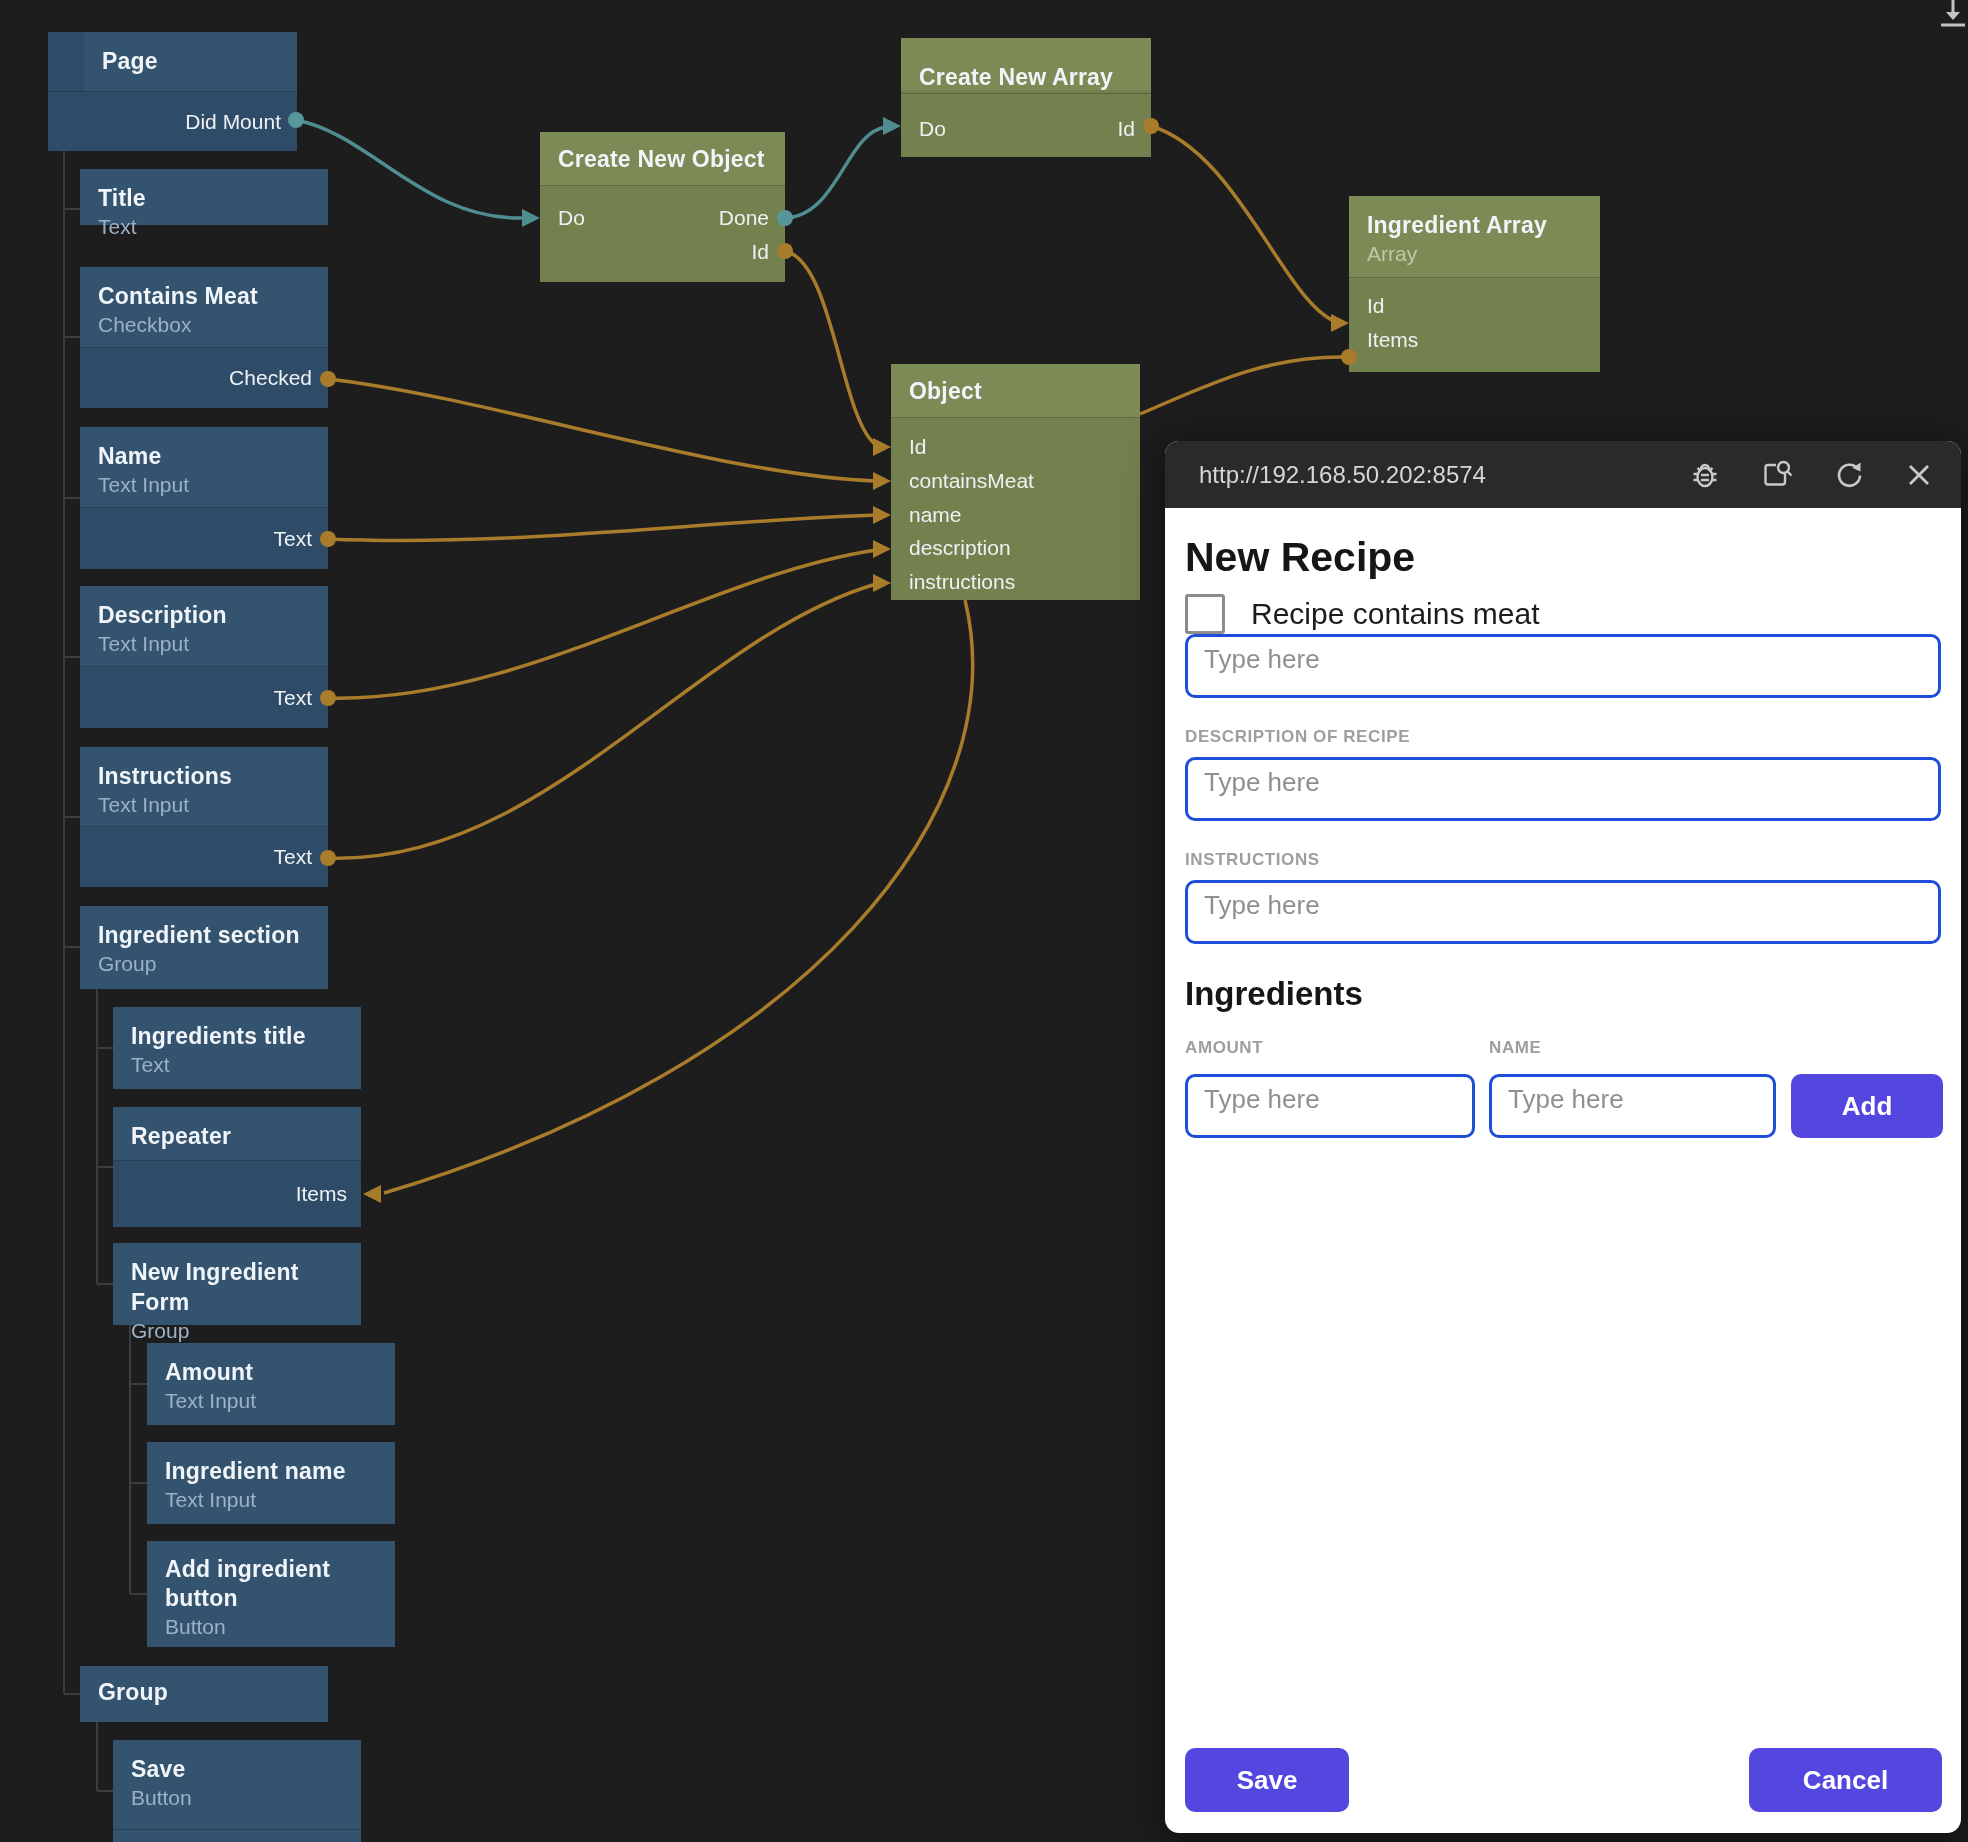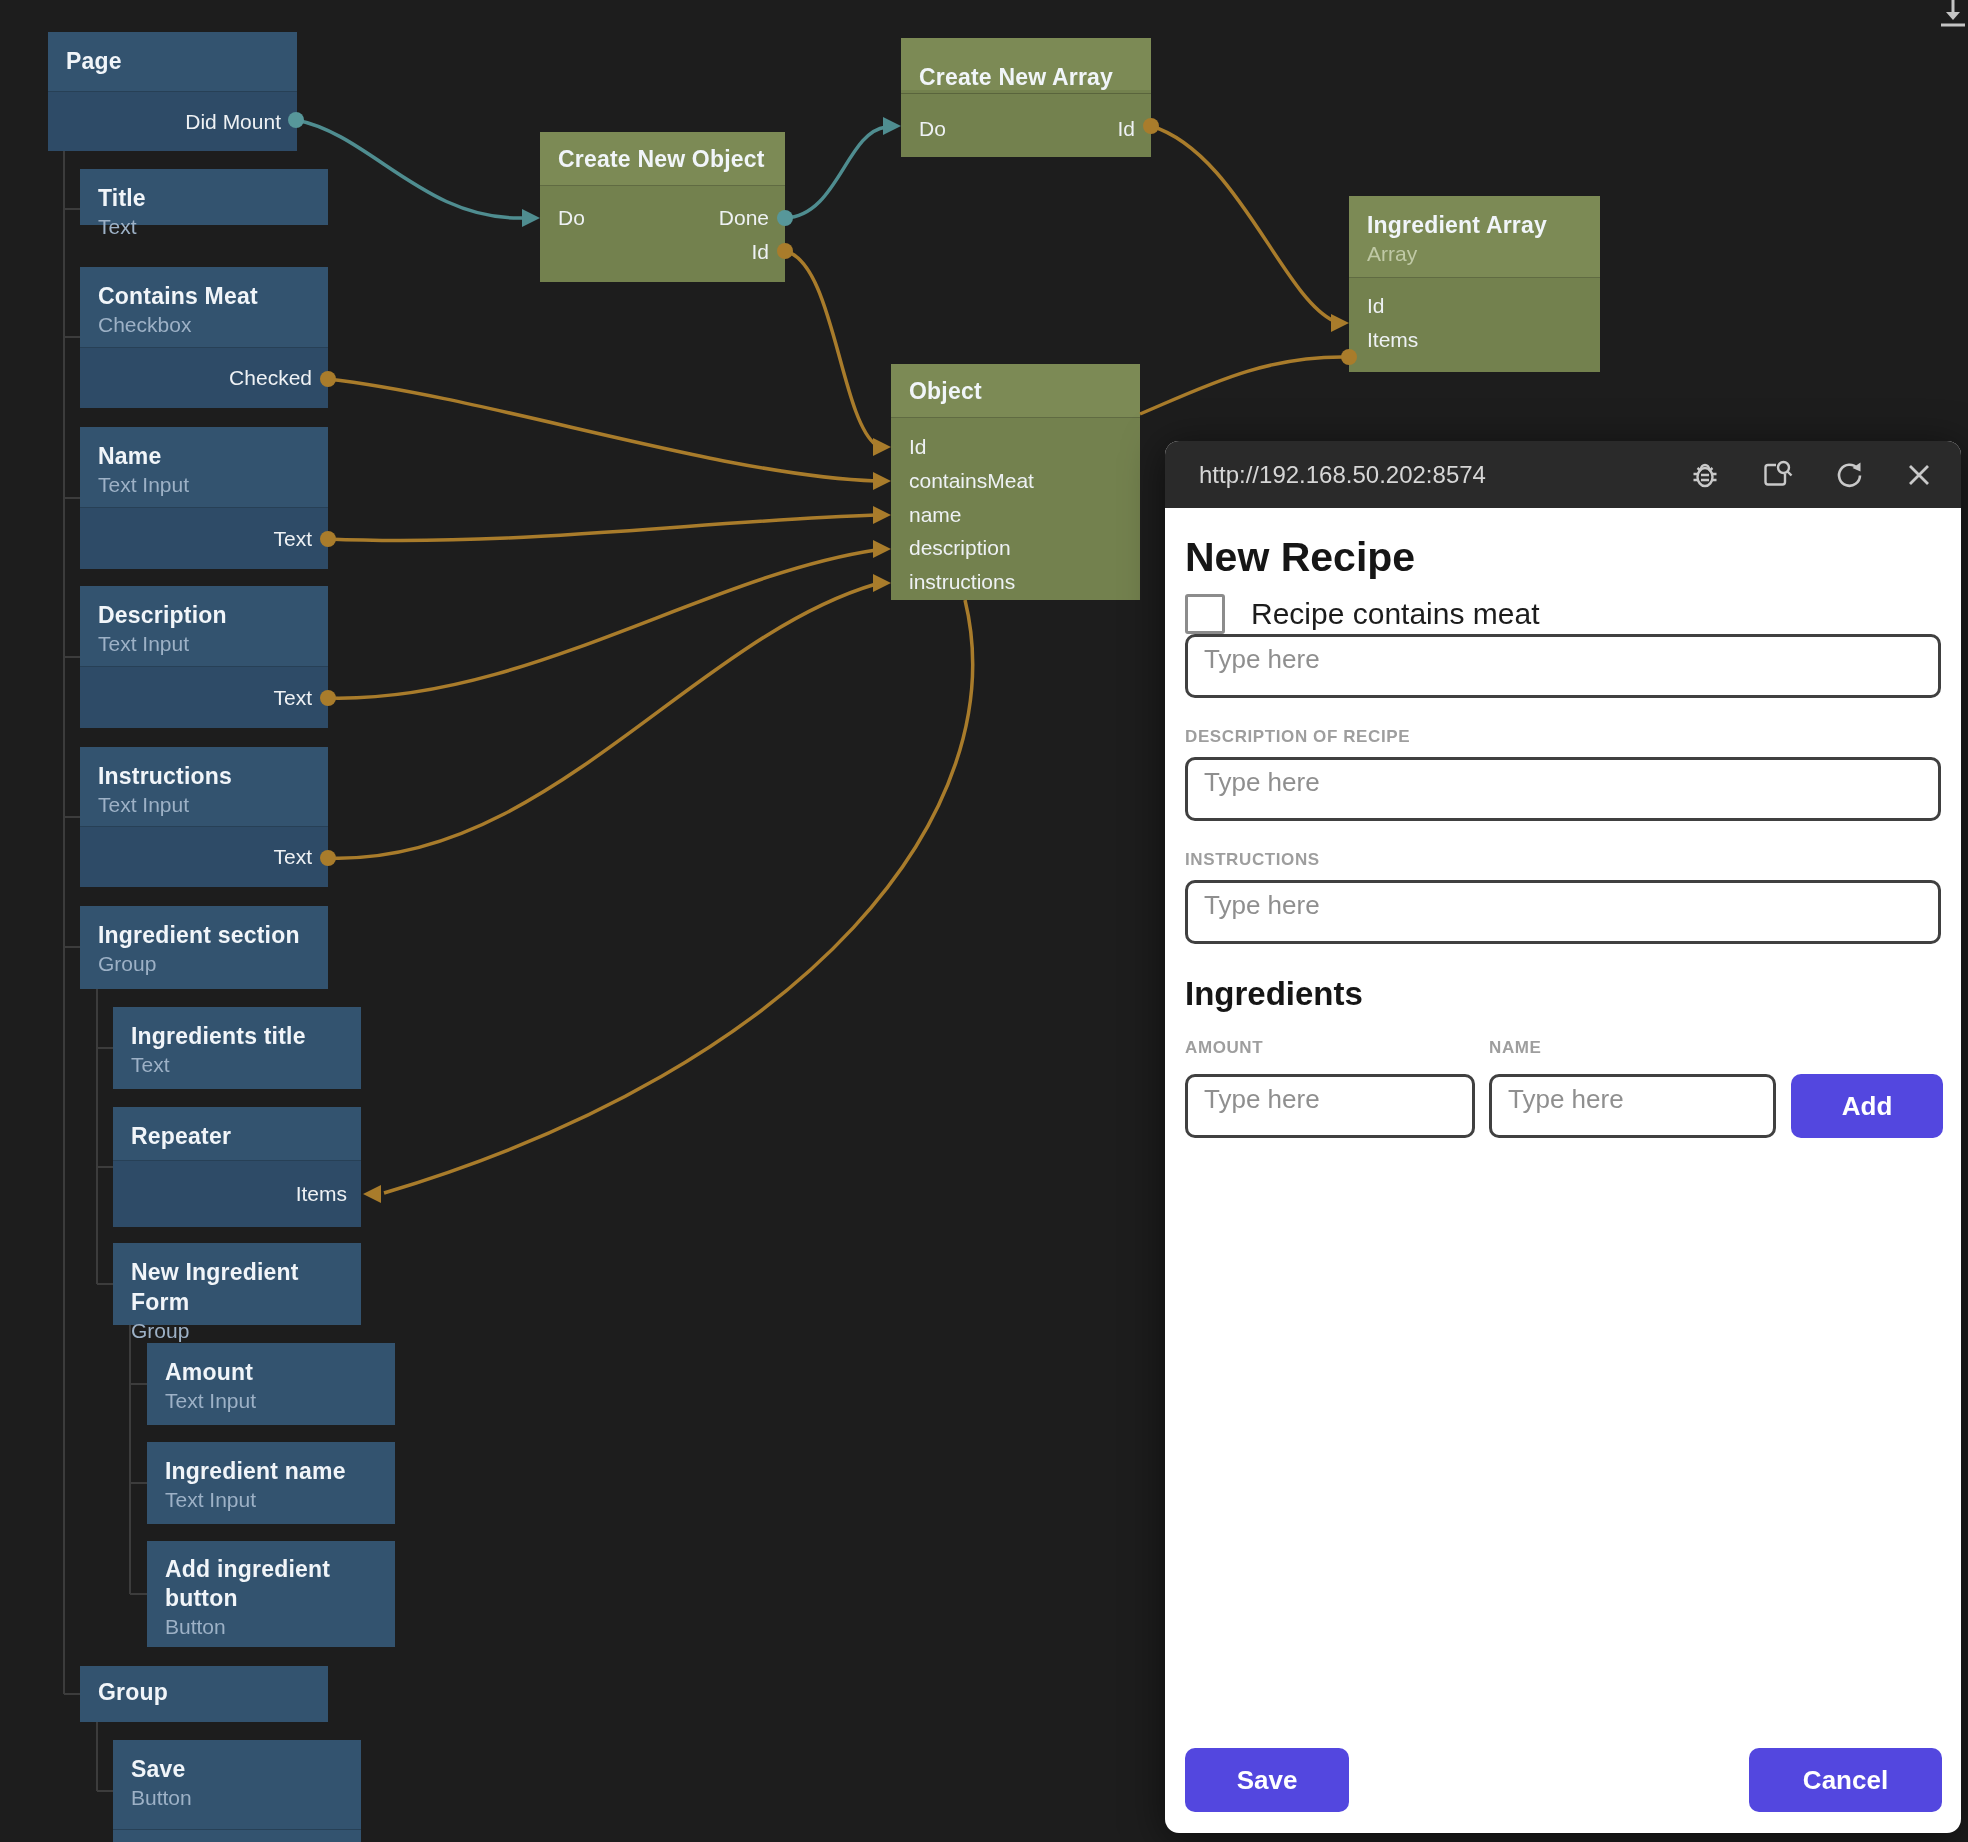--- a/index.html
+++ b/index.html
@@ -30,21 +30,21 @@
   #url-text{margin-left:34px;font-size:24px;color:#d6d6d6;flex:1;}
   #panel-icons{display:flex;align-items:center;gap:39px;margin-right:27px;}
   #panel-icons svg{display:block;}
   #panel-body{position:absolute;left:0;top:67px;right:0;bottom:0;padding:0 20px;box-sizing:border-box;}
   .h1{font-size:41px;font-weight:700;color:#161616;margin:26px 0 0 0;line-height:1.15;}
   .h2{font-size:33px;font-weight:700;color:#161616;margin:32px 0 0 0;line-height:1.1;}
   .chk-row{display:flex;align-items:center;margin-top:13px;}
   .chk{width:34px;height:34px;border:3px solid #8c8c8c;border-radius:3px;background:#fff;flex:none;}
   .chk-label{margin-left:26px;font-size:30px;color:#1c1c1c;}
   .f-label{font-size:17px;font-weight:700;color:#9e9e9e;letter-spacing:.6px;margin:29px 0 10px 0;}
-  .t-input{box-sizing:border-box;width:100%;height:64px;border:3px solid #404040;border-radius:10px;
+  .t-input{box-sizing:border-box;width:100%;height:64px;border:3px solid #1d4ed8;border-radius:10px;
            font-size:26px;color:#333;padding:0 16px 14px 16px;outline:none;background:#fff;
            font-family:"Liberation Sans","DejaVu Sans",sans-serif;}
   .t-input::placeholder{color:#8f8f8f;opacity:1;}
   .ing-labels{position:relative;height:22px;margin-top:26px;}
   .ing-labels .f-label{position:absolute;margin:0;top:0;}
   .ing-row{display:flex;gap:14px;margin-top:14px;align-items:stretch;}
   .btn{border:none;border-radius:10px;background:#5347df;color:#fff;font-weight:700;font-size:26px;
        font-family:"Liberation Sans","DejaVu Sans",sans-serif;cursor:pointer;}
   #add-btn{width:152px;height:64px;flex:none;margin-left:1px;}
   #footer-row{position:absolute;left:20px;right:19px;bottom:21px;display:flex;justify-content:space-between;}
@@ -72,21 +72,21 @@
         <path d="M97,1284 H113"></path>
       <path d="M97,1722 V1791"></path>
         <path d="M97,1791 H113"></path>
       <path d="M130,1325 V1594"></path>
       <path d="M130,1384 H147"></path>
         <path d="M130,1483 H147"></path>
         <path d="M130,1594 H147"></path>
     </g>
   </svg>
 
-  <div class="node blue" style="left:48px;top:32px;width:249px;height:119px;">
+  <div class="node blue" style="left:48px;top:32px;width:249px;height:119px;padding-left:36px;">
     <div class="head" style="height:60px;">
         <div class="ntitle">Page</div>
       </div>
     <div class="body" style="height:59px;">
         <span class="port p-r" style="top:17px;text-align:center;">Did Mount</span>
       </div>
   </div>
 
   <div class="node blue" style="left:80px;top:169px;width:248px;height:56px;">
     <div class="head">

